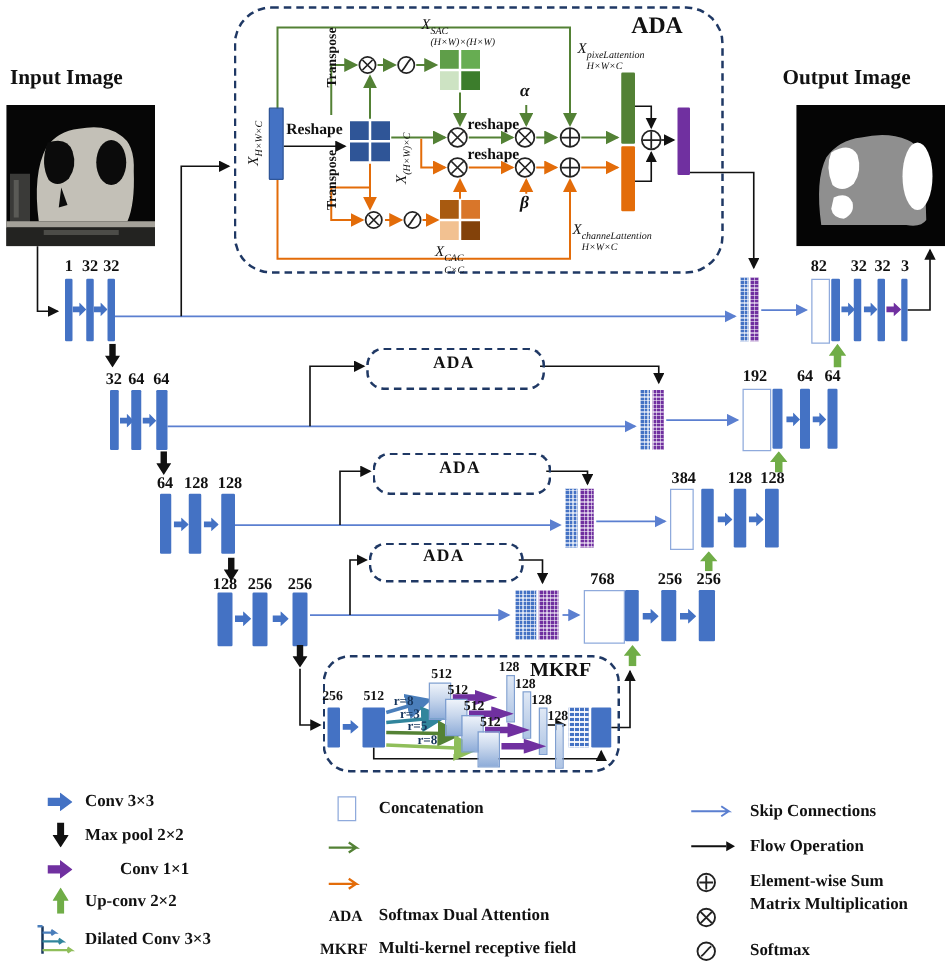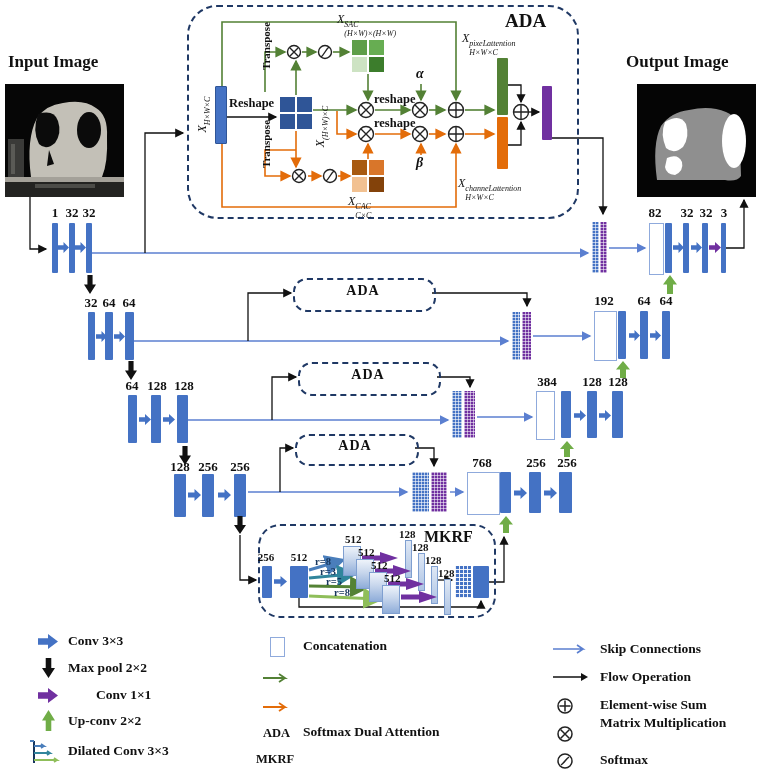--- a/index.html
+++ b/index.html
@@ -583,20 +583,21 @@
   <div class="leg" style="left:303px;top:638px;">Concatenation</div>
   <svg class="abs" style="left:262px;top:672px;" width="32" height="12">
       <path d="M1 6h22l-6-4m6 4l-6 4" stroke="#538135" stroke-width="1.8" fill="none"></path>
     </svg>
   <svg class="abs" style="left:262px;top:701px;" width="32" height="12">
       <path d="M1 6h22l-6-4m6 4l-6 4" stroke="#e36c09" stroke-width="1.8" fill="none"></path>
     </svg>
   <div class="legab" style="left:263px;top:726px;">ADA</div>
   <div class="leg" style="left:303px;top:724px;">Softmax Dual Attention</div>
   <div class="legab" style="left:256px;top:752px;">MKRF</div>
+  <div class="leg" style="left:303px;top:750px;">Multi-kernel receptive field</div>
 
   <svg class="abs" style="left:552px;top:643px;" width="40" height="12">
       <path d="M1 6h30l-6-4m6 4l-6 4" stroke="#5b7fd0" stroke-width="1.6" fill="none"></path>
     </svg>
   <div class="leg" style="left:600px;top:641px;">Skip Connections</div>
   <svg class="abs" style="left:552px;top:671px;" width="40" height="12">
       <path d="M1 6h28" stroke="#111" stroke-width="1.5" fill="none"></path>
       <path d="M29 2l7 4-7 4z" fill="#111"></path>
     </svg>
   <div class="leg" style="left:600px;top:669px;">Flow Operation</div>

